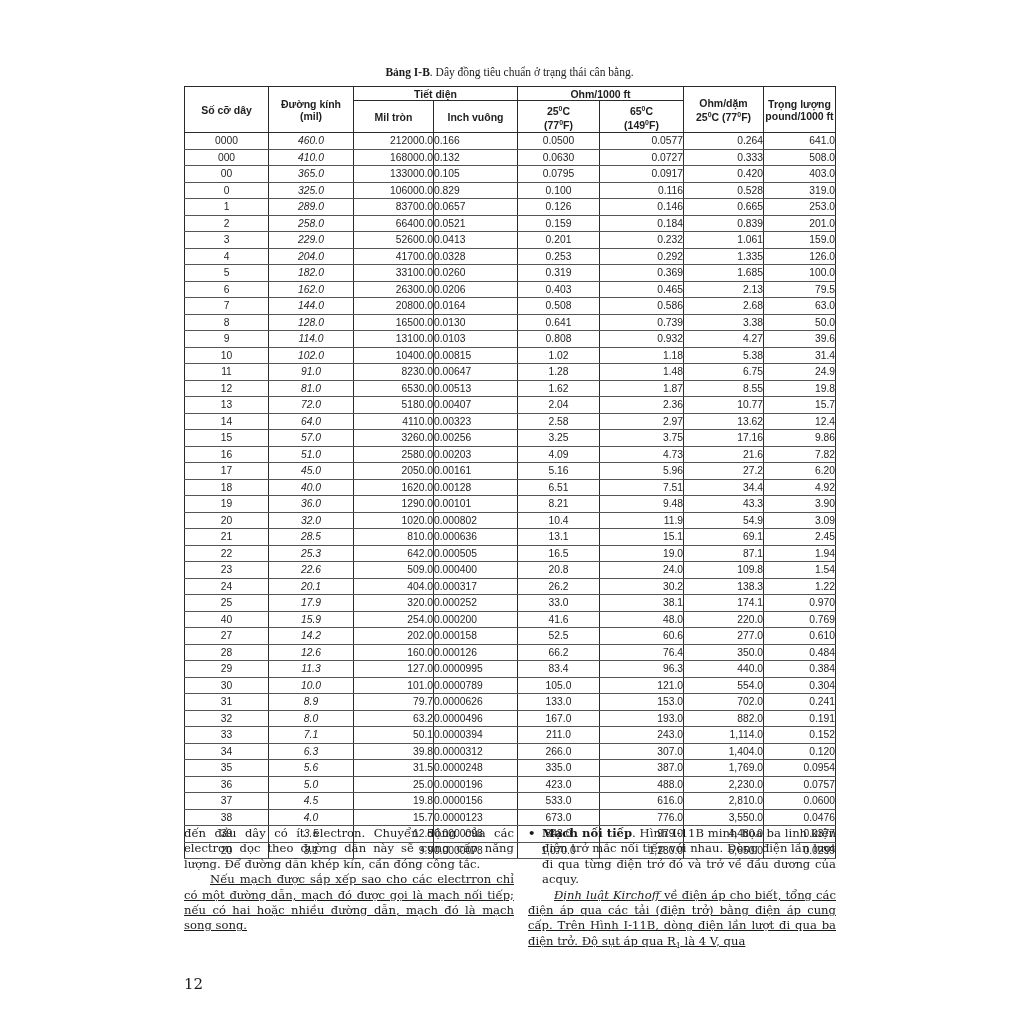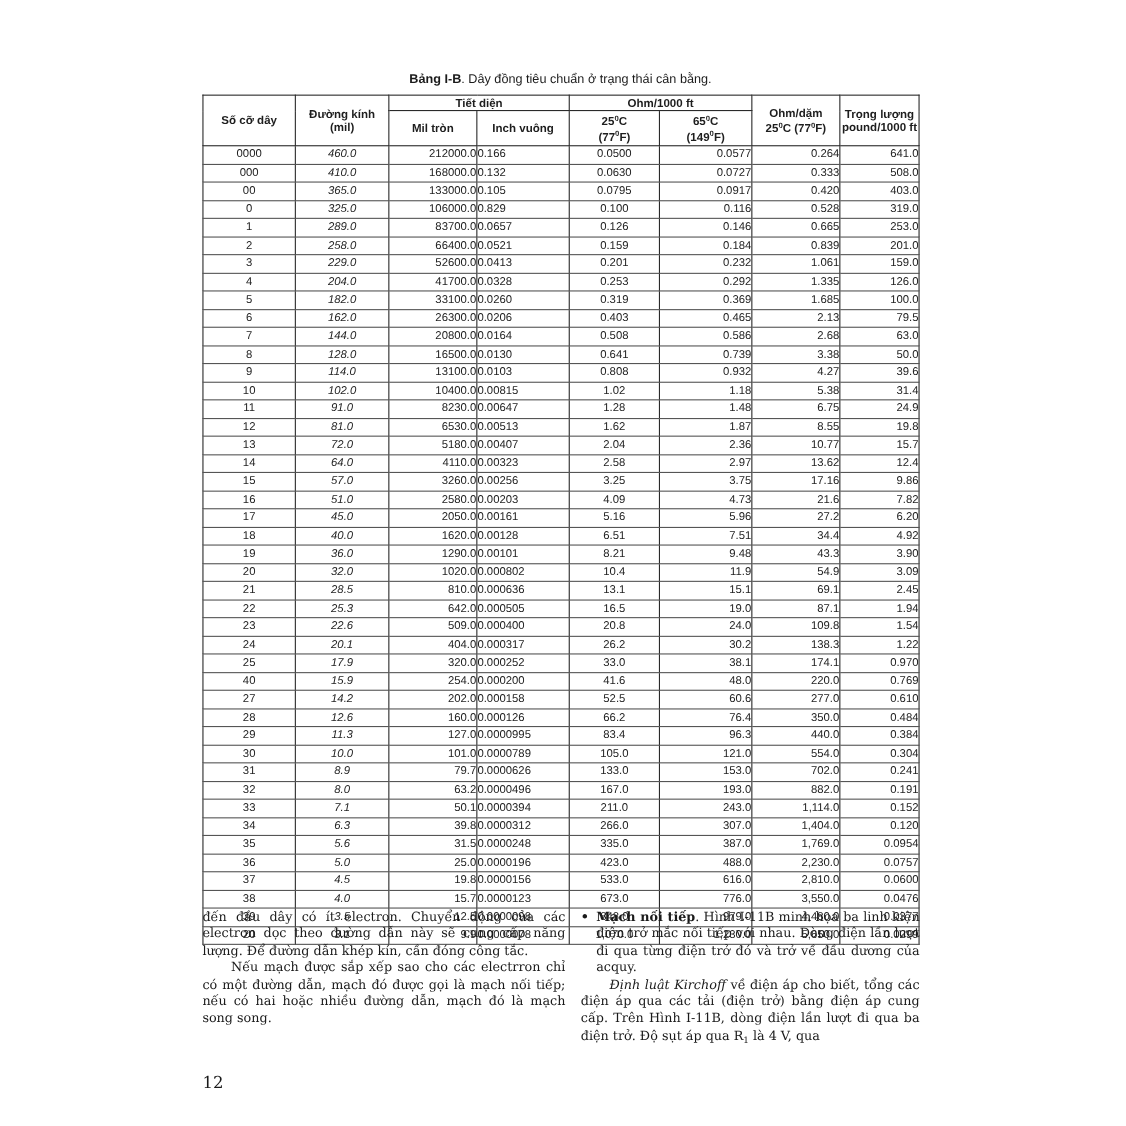--- a/index.html
+++ b/index.html
@@ -2,21 +2,21 @@
 <html><head>
   <meta charset="utf-8">
   <style>
     html, body { margin: 0; padding: 0; }
     body {
       width: 1024px; height: 1024px; background: #ffffff; position: relative;
       overflow: hidden; color: #1a1a1a;
     }
     .caption {
       position: absolute; left: 184px; top: 66px; width: 651px; text-align: center;
-      font-family: Liberation Sans, sans-serif; font-size: 11.5px; color: #1b1b1b;
+      font-family: Liberation Serif, serif; font-size: 11.5px; color: #1b1b1b;
     }
     .caption b { font-weight: bold; }
     table.wire {
       position: absolute; left: 184px; top: 86px;
       border-collapse: collapse; table-layout: fixed;
       font-family: "Liberation Sans", sans-serif; font-size: 10.3px; color: #1e1e1e;
       border: 1.6px solid #222;
     }
     table.wire th, table.wire td {
       border-left: 1.3px solid #2a2a2a; border-right: 1.3px solid #2a2a2a;
@@ -40,21 +40,21 @@
     td.c-mile { text-align: right; padding-right: 16px; }
     td.c-wt { text-align: right; padding-right: 8px; }
     sup { font-size: 7px; vertical-align: 4px; }
     .body-text {
       position: absolute; font-family: "DejaVu Serif", "Liberation Serif", serif;
       font-size: 11.6px; line-height: 15.4px; color: #1a1a1a; text-align: justify;
     }
     .col-left { left: 184px; top: 826px; width: 330px; }
     .col-right { left: 528px; top: 826px; width: 308px; }
     .body-text p { margin: 0; }
-    .indent { text-indent: 26px; }
+    .indent { text-indent: 26px; text-decoration: underline; }
     .bullet-item { position: relative; padding-left: 14px; }
     .bullet-item .dot { position: absolute; left: 0; top: 0; font-weight: bold; }
     .page-number {
       position: absolute; left: 184px; top: 975px;
       font-family: "DejaVu Serif", "Liberation Serif", serif; font-size: 15px; color: #1a1a1a;
     }
   </style>
 </head>
 <body>
 

